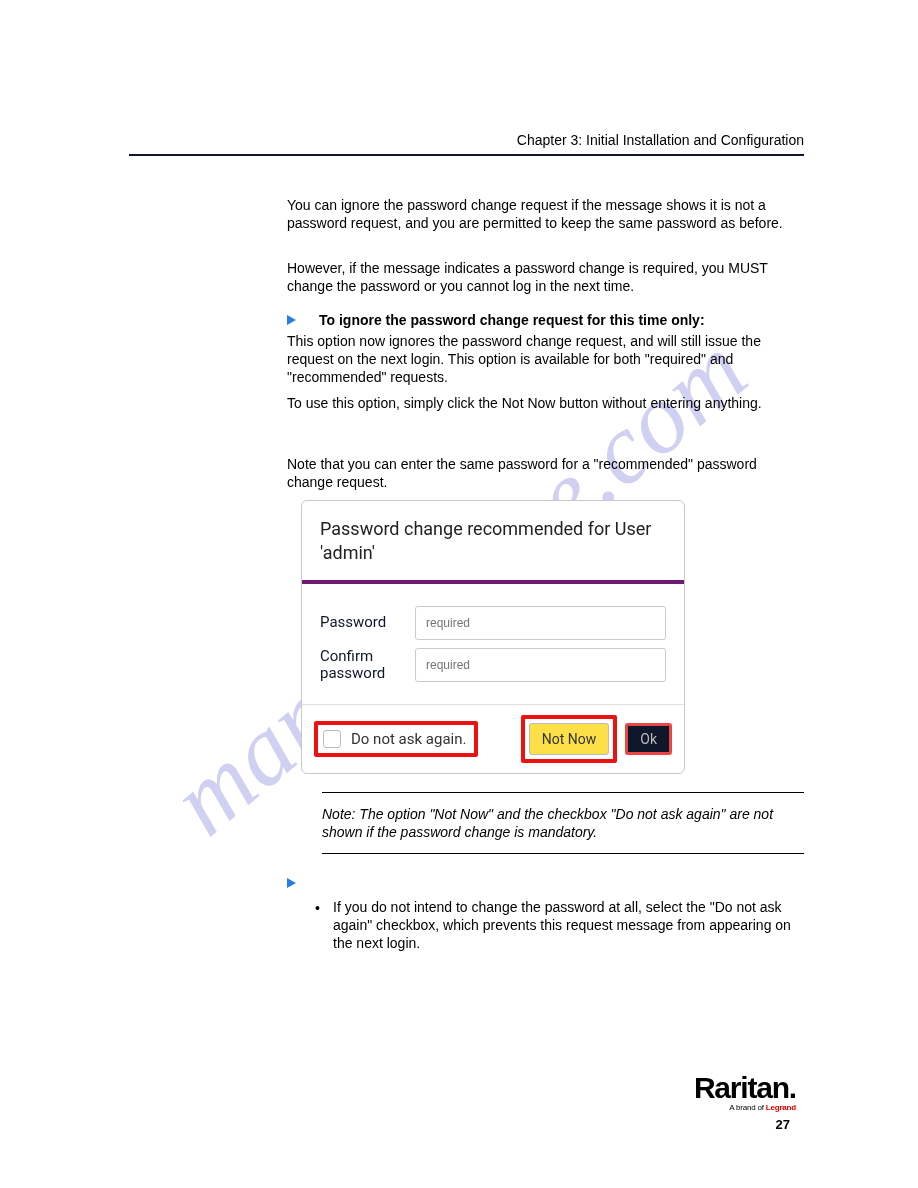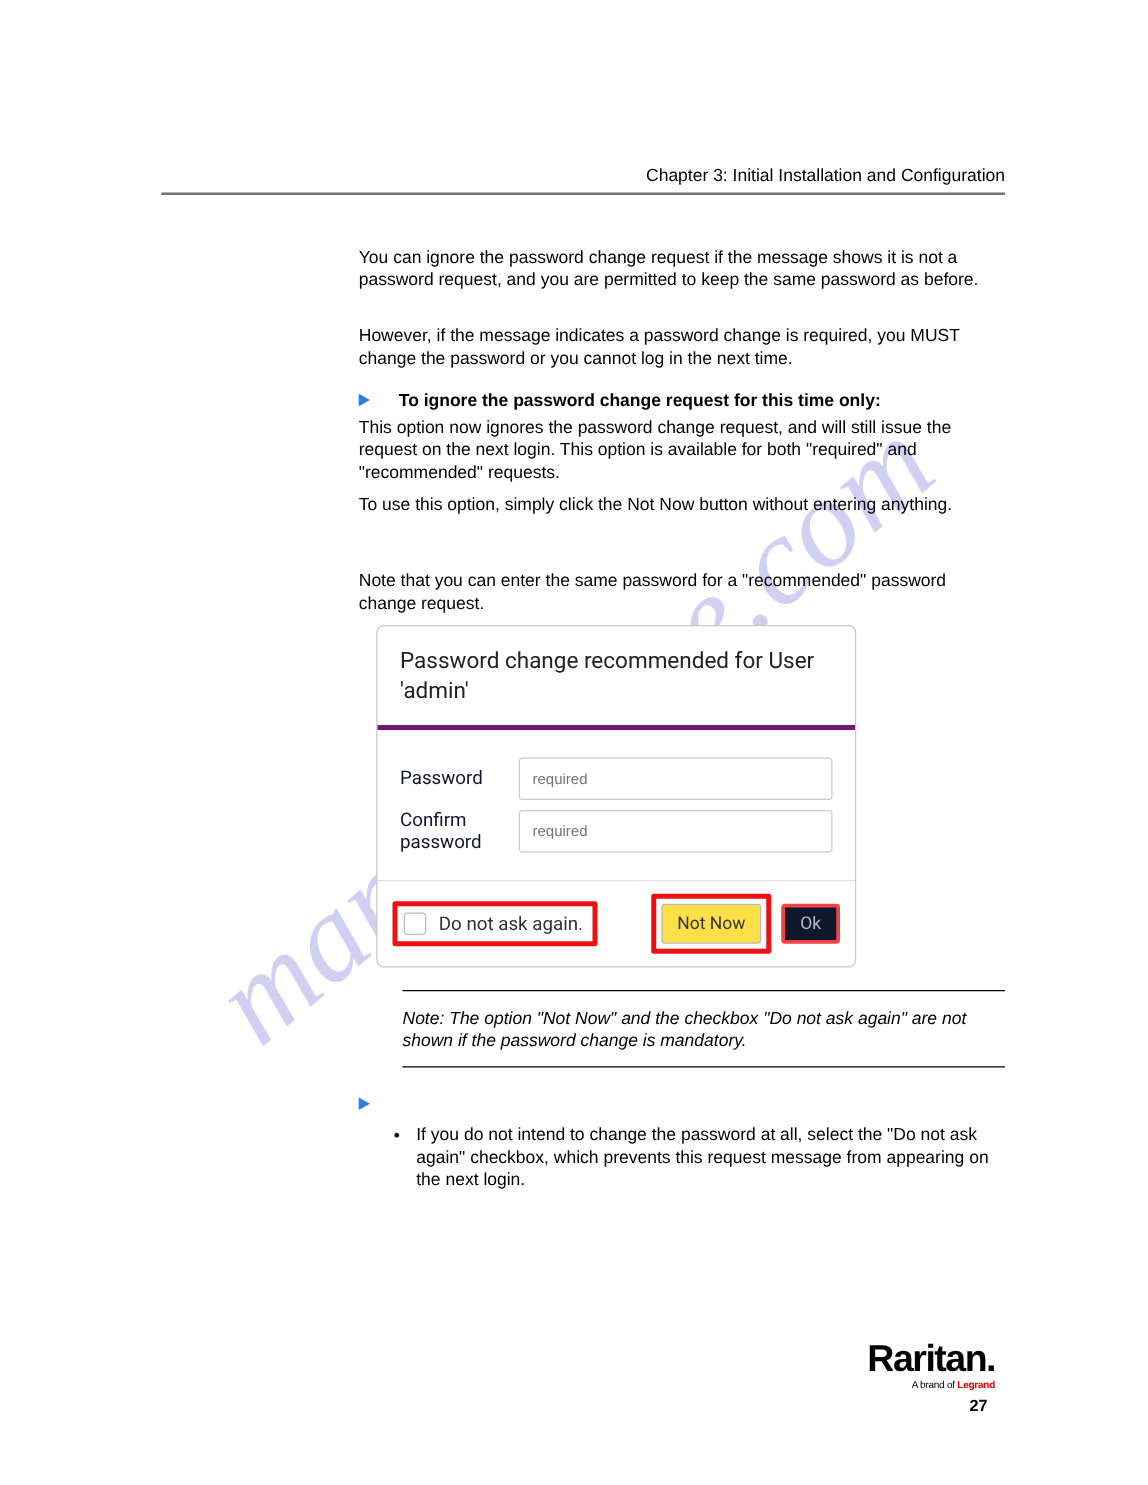--- a/index.html
+++ b/index.html
@@ -19,21 +19,21 @@
     user-select: none;
     letter-spacing: 1px;
   }
 
   .chapter-header {
     position: absolute;
     left: 129px; right: 114px; top: 132px;
     text-align: right;
     font-size: 14px;
     padding-bottom: 6px;
-    border-bottom: 2px solid #737373;
+    border-bottom: 2px solid #0f172a;
   }
 
   .body-col {
     position: absolute;
     left: 287px; right: 114px;
   }
   .body1 { top: 197px; font-size: 14px; line-height: 1.28; }
   .body2 { top: 260px; font-size: 14px; line-height: 1.28; }
 
   .sub-head {

